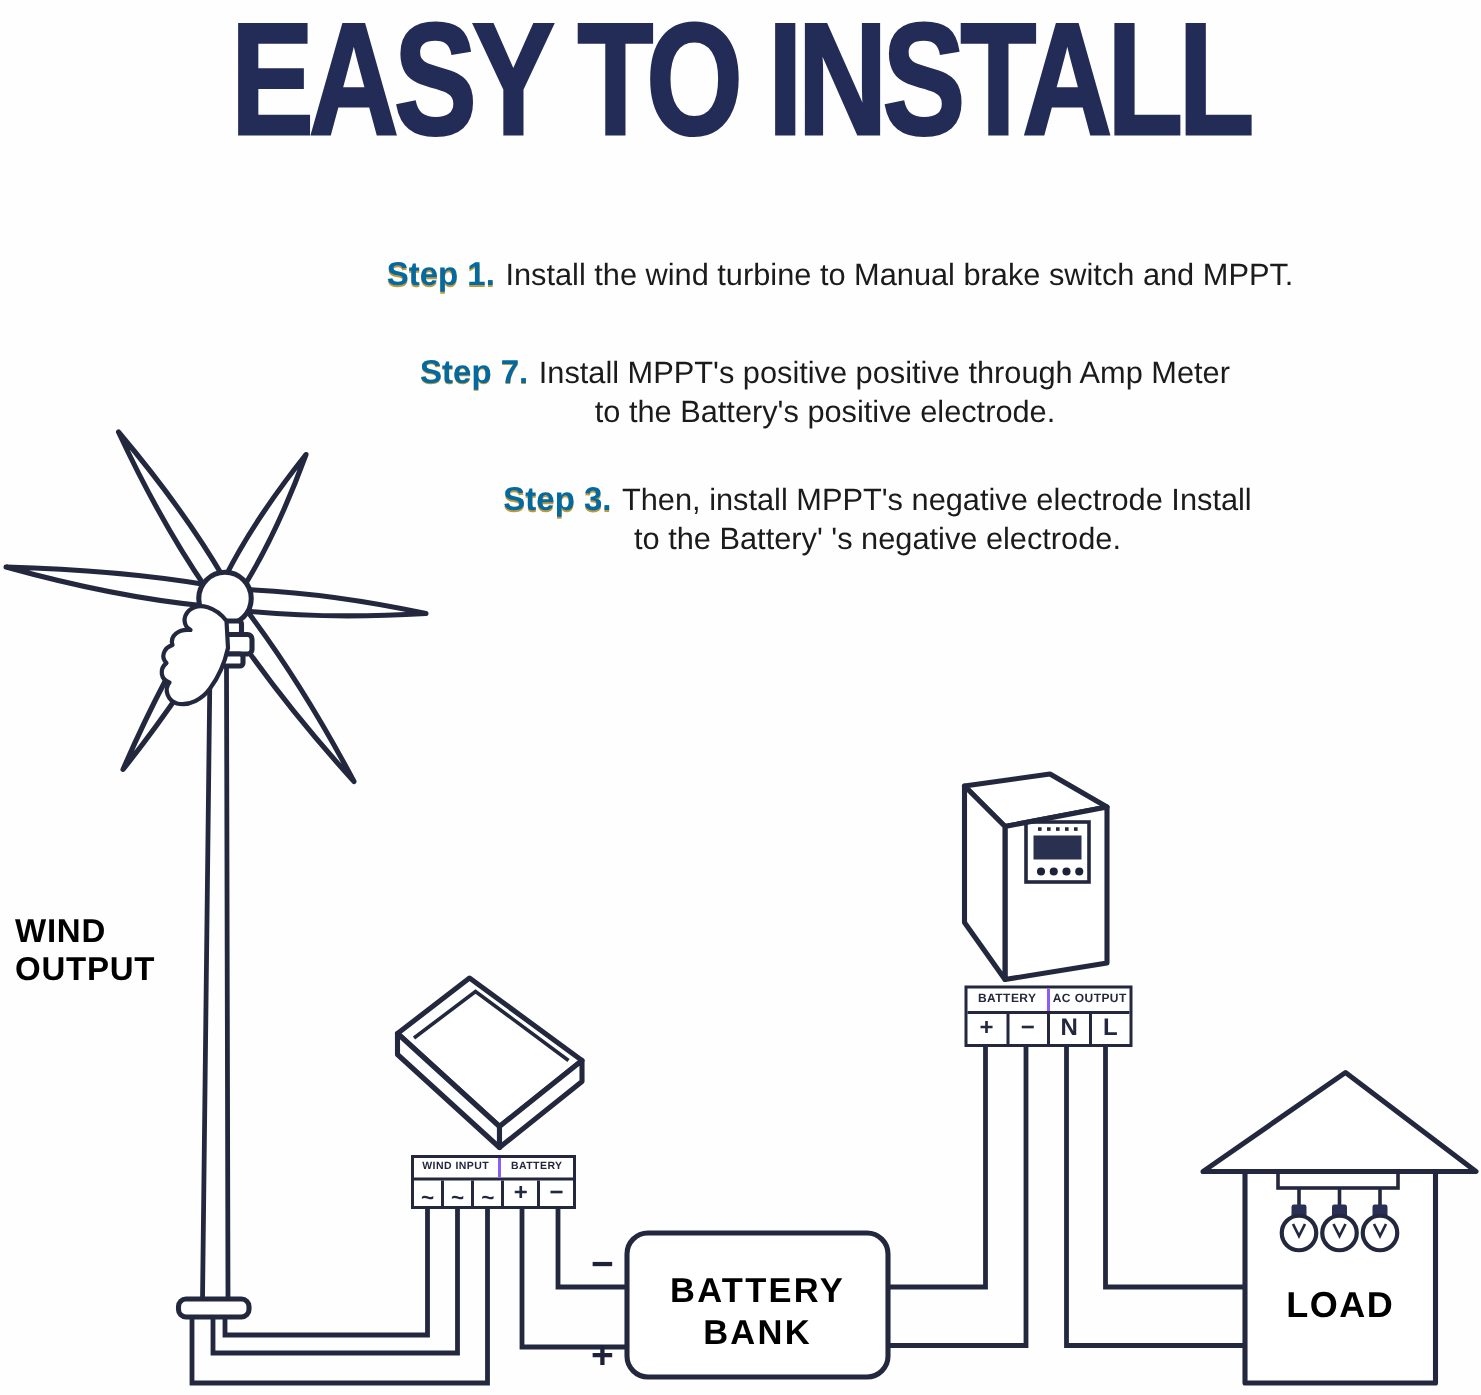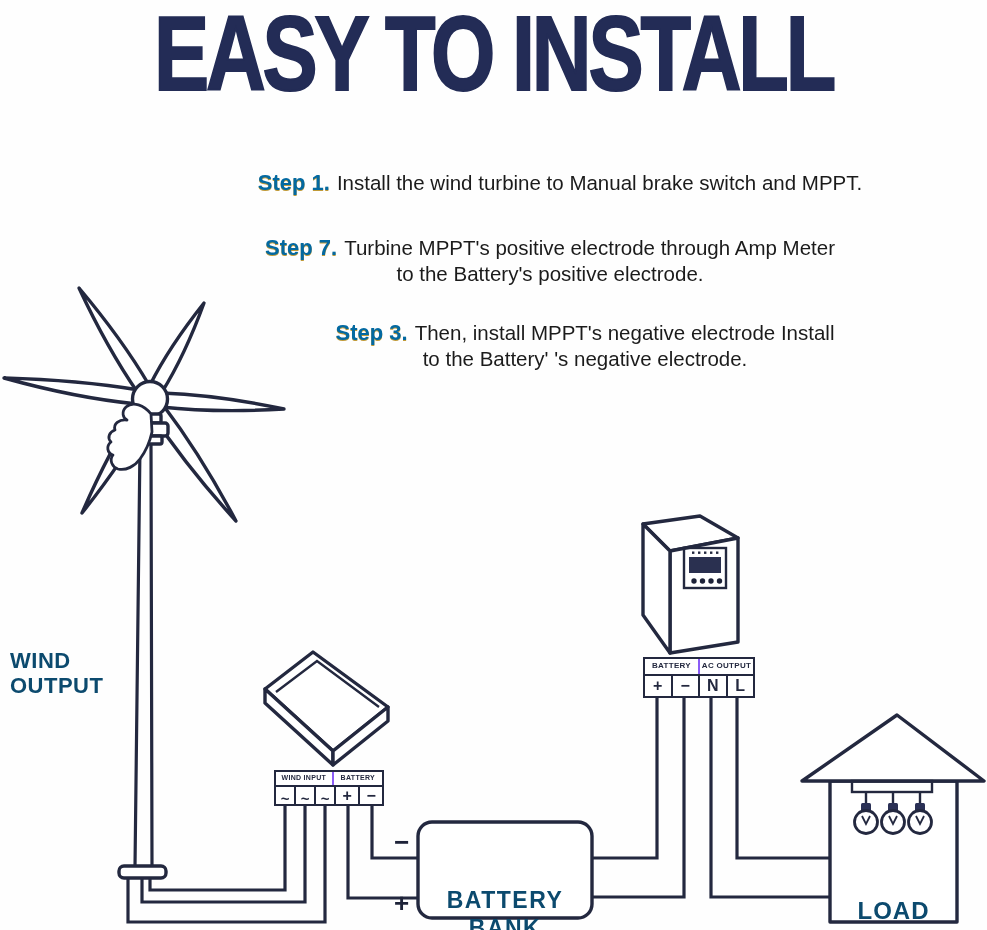--- a/index.html
+++ b/index.html
@@ -14,21 +14,21 @@
     letter-spacing:-4px;transform:scaleX(0.78);transform-origin:50% 0;
     -webkit-text-stroke:2px #232c56;white-space:nowrap;
   }
   
   .step{position:absolute;text-align:center;font-size:20.5px;line-height:26px;color:#1b1b1b;}
   .step-label{color:#0369a1;font-weight:bold;font-size:22px;margin-right:7px;text-shadow:0 1px 0 #c09a38;}
   .step-1{top:170px;left:120px;width:880px;}
   .step-2{top:235px;left:100px;width:900px;}
   .step-3{top:320px;left:160px;width:850px;}
   
-  .lbl{position:absolute;font-weight:bold;color:#0c4a6e;font-size:21px;line-height:25px;letter-spacing:0.5px;white-space:nowrap;margin-top:40px;}
+  .lbl{position:absolute;font-weight:bold;color:#000000;font-size:21px;line-height:25px;letter-spacing:0.5px;white-space:nowrap;}
   .lbl-turbine{left:10px;top:608px;font-size:22px;}
   .lbl-controller{left:377px;top:611px;}
   .lbl-inverter{left:741px;top:611px;}
   .lbl-battery{left:418px;top:846px;width:174px;text-align:center;font-size:23px;line-height:28px;letter-spacing:1.5px;}
   .lbl-load{left:830px;top:858px;width:127px;text-align:center;font-size:24px;letter-spacing:1px;}
   .wirelbl{position:absolute;font-weight:bold;color:#1d2238;font-size:26px;line-height:20px;}
   .wirelbl-minus{left:394px;top:832px;}
   .wirelbl-plus{left:394px;top:893px;}
   
   .tstrip{position:absolute;border:2.5px solid #23283f;background:#fff;box-sizing:border-box;color:#23283f;}
@@ -146,21 +146,21 @@
       <path class="ln" d="M737,698 V858 H831"></path>
     </g>
   </svg>
 
   <div class="title">EASY TO INSTALL</div>
 
   <div class="step step-1">
     <div><span class="step-label">Step 1.</span><span>Install the wind turbine to Manual brake switch and MPPT.</span></div>
   </div>
   <div class="step step-2">
-    <div><span class="step-label">Step 7.</span><span>Turbine MPPT's positive electrode through Amp Meter</span></div>
+    <div><span class="step-label">Step 7.</span><span>Install MPPT's positive positive through Amp Meter</span></div>
     <div>to the Battery's positive electrode.</div>
   </div>
   <div class="step step-3">
     <div><span class="step-label">Step 3.</span><span>Then, install MPPT's negative electrode Install</span></div>
     <div>to the Battery' 's negative electrode.</div>
   </div>
 
   <div class="lbl lbl-turbine">
     <div>WIND</div>
     <div>OUTPUT</div>

